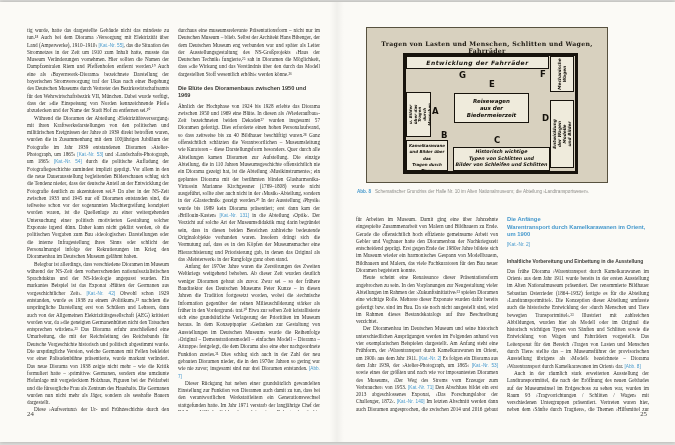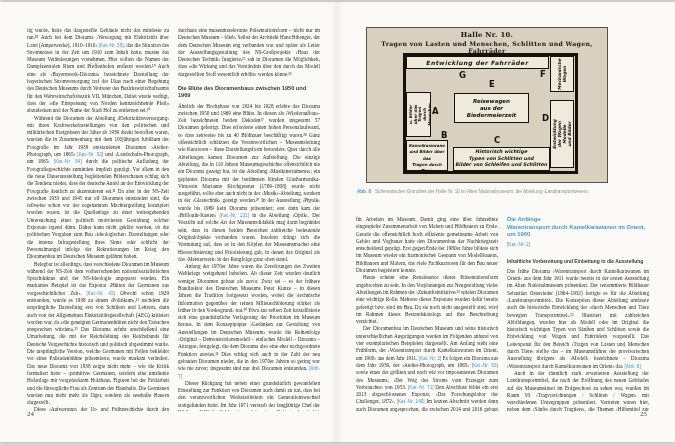--- a/index.html
+++ b/index.html
@@ -87,21 +87,20 @@
               <p class="ind">Dieser Rückgang hat neben einer grundsätzlich gewandelten Einstellung zur Funktion von Dioramen auch damit zu tun, dass bei den verantwortlichen Werkstattleitern ein Generationswechsel stattgefunden hatte. Im Jahr 1971 verstarb der langjährige Chef der Bildhauer Wilhelm Gebler, der auch in seinem Ruhestand weiterhin für das Museum tätig geblieben war. Auch Günter B. Voghauer, der zahllose Hintergrundkulissen für Dioramen geschaffen hatte, fand nach seiner Berufung als Professor für ›Große Kompositionen‹ an der Akademie der Bildenden Künste in Nürnberg seit 1967 kaum mehr Zeit</p>
             </div>
         </div>
       </div>
       <div class="page-num">24</div>
     </div>
 
     <div class="page right">
 
       <div class="figure">
-        <div class="fig-title l1">Halle Nr. 10.</div>
         <div class="fig-title l2">Tragen von Lasten und Menschen, Schlitten und Wagen, Fahrräder</div>
         <div class="plan">
           <div class="room r-topband">Entwicklung der Fahrräder</div>
           <div class="room r-mech">
             <div class="rot">Mechanische
 Wagen</div>
           </div>
           <div class="room r-reise">Reisewagen
 aus der
 Biedermeierzeit</div>

